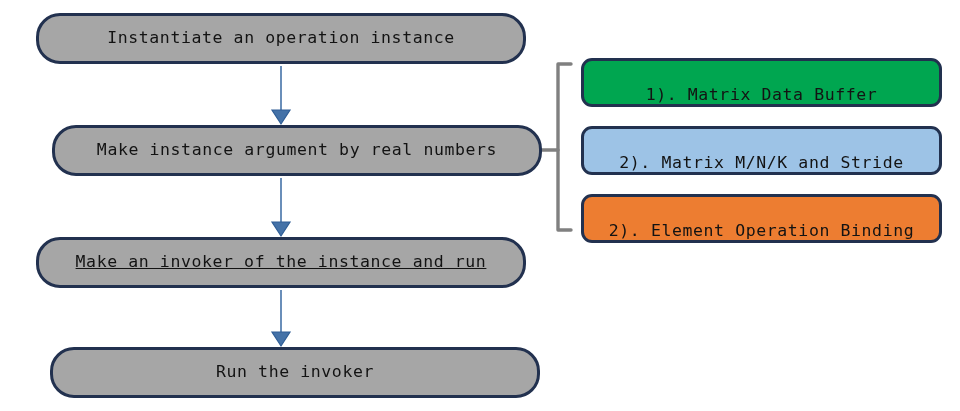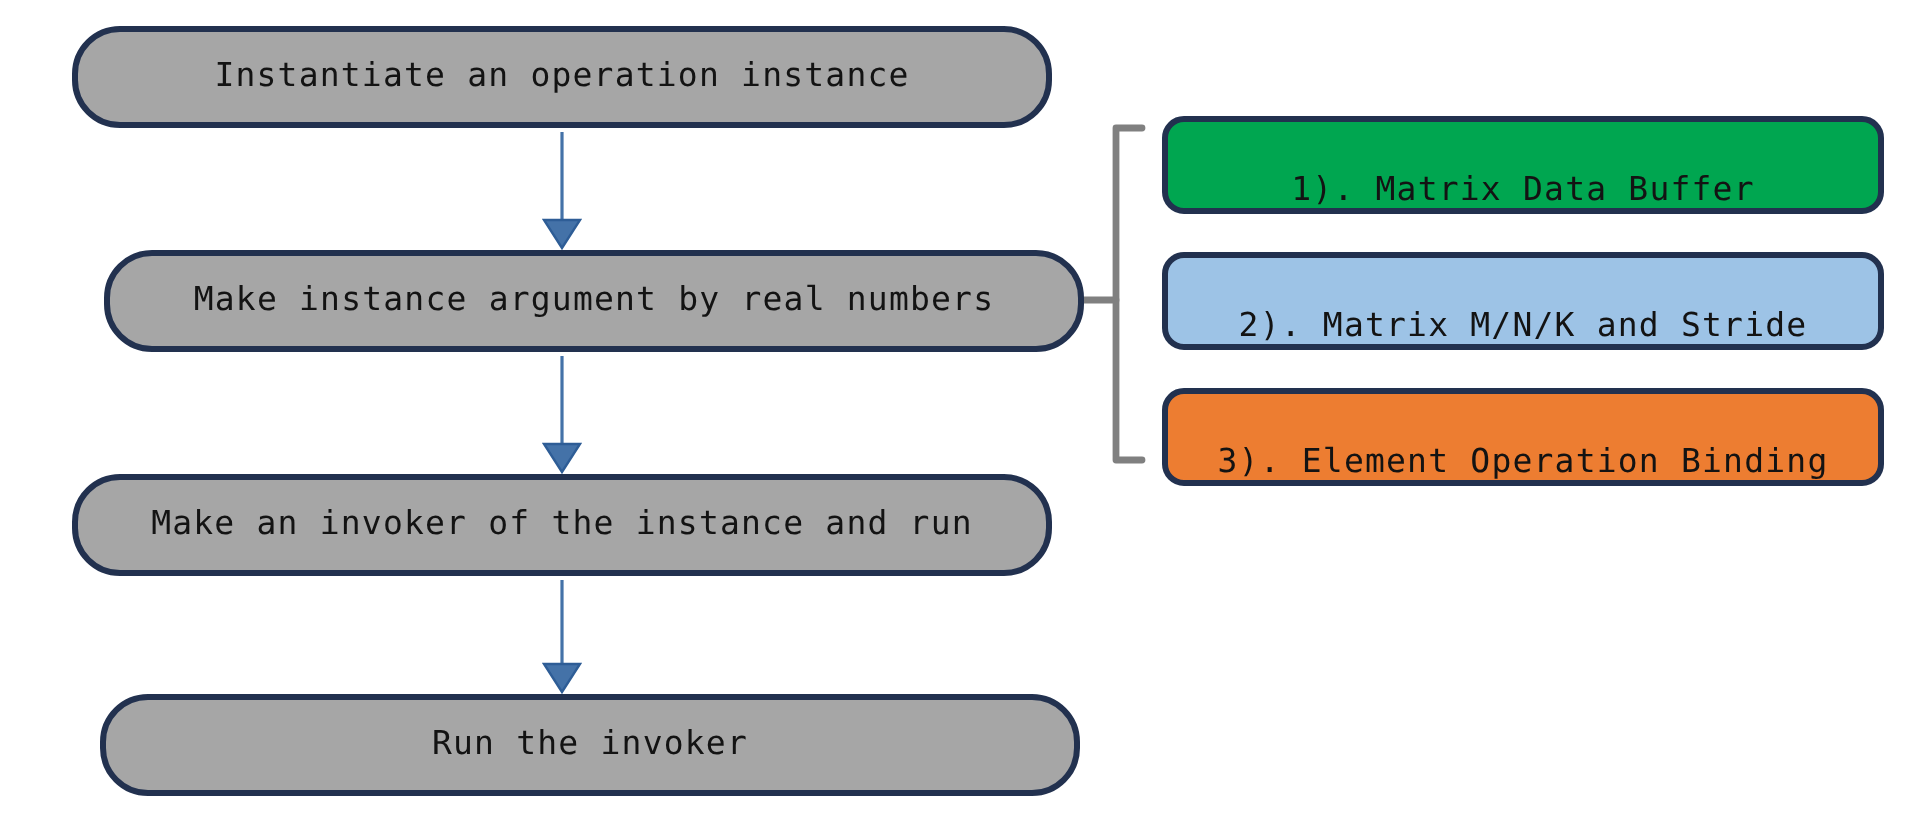--- a/index.html
+++ b/index.html
@@ -39,21 +39,21 @@
     user-select: none;
   }
   .node.gray {
     background: #a6a6a6;
     left: 36px;
     width: 490px;
     height: 51px;
   }
   .node-1 { top: 13px; }
   .node-2 { top: 125px; margin-left: 16px; }
-  .node-3 { top: 237px; }
+  .node-3 { top: 237px; text-decoration: underline; }
   .node-4 { top: 347px; margin-left: 14px; }
 
   
   .chip {
     position: absolute;
     box-sizing: border-box;
     border: 3px solid #22314f;
     border-radius: 11px;
     left: 581px;
     width: 361px;
@@ -125,16 +125,16 @@
     <span>Run the invoker</span>
   </div>
 
   <div class="chip chip-1">
     <span>1). Matrix Data Buffer</span>
   </div>
   <div class="chip chip-2">
     <span>2). Matrix M/N/K and Stride</span>
   </div>
   <div class="chip chip-3">
-    <span>3). Element Operation Binding</span>
+    <span>2). Element Operation Binding</span>
   </div>
 
 </div>
 
 </body></html>

